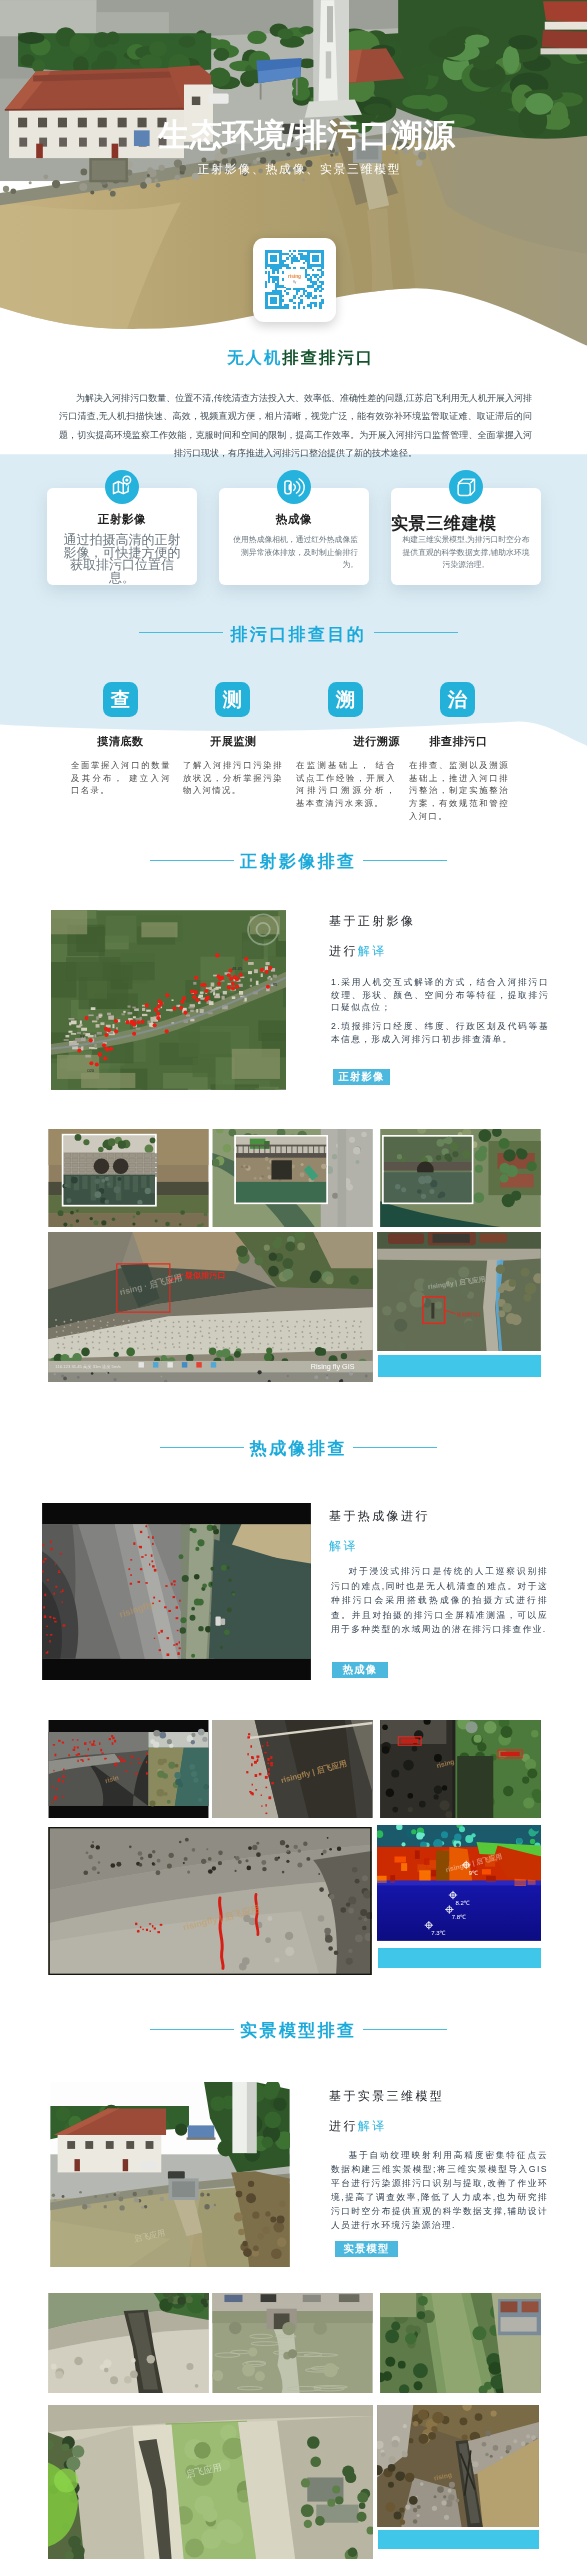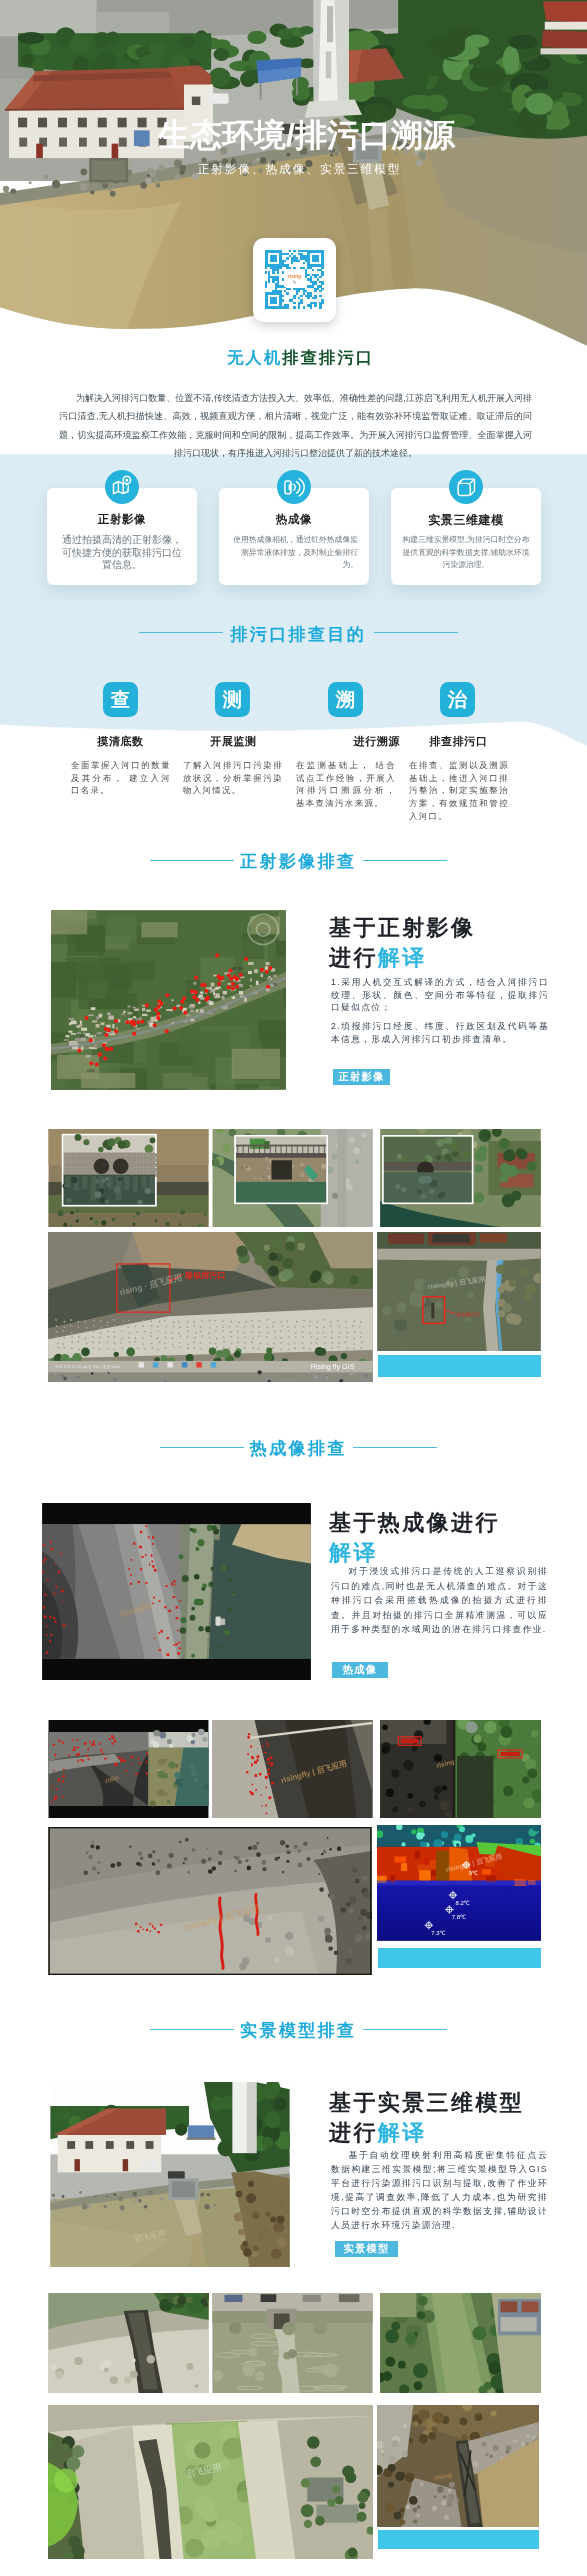--- a/index.html
+++ b/index.html
@@ -1,21 +1,21 @@
 <!DOCTYPE html>
 <html lang="zh" style="font-size:9.7px"><head>
 <meta charset="utf-8">
 <style>
 html,body{margin:0;padding:0;background:#fff}
 body{width:587px;height:2576px;position:relative;font-family:"Liberation Sans",sans-serif;overflow:hidden}
 .abs{position:absolute}
 .sechead{position:absolute;width:587px;text-align:center;font-size:17px;font-weight:bold;color:#1caadb;letter-spacing:2.4px}
 .dash{position:absolute;height:1.2px;background:#49bce0}
 .tag{position:absolute;background:#4db8dd;color:#fff;font-size:10.3px;font-weight:bold;text-align:center;letter-spacing:1.2px}
-.bigtitle{position:absolute;font-size:22px;font-weight:bold;color:#20242a;letter-spacing:2.4px}
+.bigtitle{position:absolute;font-size:12px;font-weight:normal;color:#20242a;letter-spacing:2.4px}
 .bodytext{position:absolute;color:#2f3e4e;font-size:8.7px;text-align:justify;letter-spacing:1.4px}
 </style>
 </head>
 <body>
 
 <svg class="abs" style="left:0;top:430" width="587" height="320" viewBox="0 0 973 530">
 <path fill="#dcecf5" d="M0,40 H973 V523 C930,505 905,484 860,483 C700,490 500,502 300,498 C180,496 60,492 0,488 Z"></path>
 </svg>
 
 <svg class="abs" style="left:0;top:0" width="587" height="347" viewBox="0 0 973 575">
@@ -505,39 +505,39 @@
     <circle cx="0" cy="0" r="28" fill="#25b2dc"></circle>
     <path d="M-14,-5 L-6,-9 L2,-5.5 L10,-9 L10,7.5 L2,11 L-6,7.5 L-14,11 Z" fill="none" stroke="#fff" stroke-width="2.5" stroke-linejoin="round"></path>
     <line x1="-6" y1="-9" x2="-6" y2="7.5" stroke="#fff" stroke-width="2.5"></line>
     <line x1="2" y1="-5.5" x2="2" y2="11" stroke="#fff" stroke-width="2.5"></line>
     <polygon points="3.5,-7 12.5,-7 8,2.5" fill="#25b2dc"></polygon>
     <polygon points="5,-8 11,-8 8,-1" fill="#fff"></polygon>
     <circle cx="8" cy="-11.5" r="6.2" fill="#25b2dc" stroke="#fff" stroke-width="2.5"></circle>
     <circle cx="8" cy="-11.5" r="2.6" fill="#fff"></circle>
   </svg>
 <div class="abs" style="left:47px;top:512px;width:150px;text-align:center;font-size:11.5px;font-weight:bold;color:#222;letter-spacing:0.6px">正射影像</div>
-<div class="abs" style="left:58px;top:534px;width:128px;text-align:center;font-size:10px;line-height:12.7px;color:#6b7880">通过拍摄高清的正射影像，可快捷方便的获取排污口位置信息。</div>
+<div class="abs" style="left:58px;top:534px;width:128px;text-align:center;font-size:13px;line-height:12.7px;color:#6b7880">通过拍摄高清的正射影像，可快捷方便的获取排污口位置信息。</div>
 <div class="abs" style="left:219px;top:488px;width:150px;height:97px;background:#fff;border-radius:6px;box-shadow:0 6px 14.5px rgba(120,150,160,0.25)"></div>
 <svg class="abs" style="left:277px;top:470px" width="34" height="34" viewBox="-28 -28 56 56">
     <circle cx="0" cy="0" r="28" fill="#25b2dc"></circle>
     <rect x="-15" y="-10" width="10" height="21" rx="3.5" fill="none" stroke="#fff" stroke-width="2.4"></rect>
     <polygon points="-9,-3.5 -4.5,-7.5 -4.5,8 -9,4" fill="#fff"></polygon>
     <path d="M-0.5,-4.5 A6,6 0 0 1 -0.5,5.5" fill="none" stroke="#fff" stroke-width="2.4" stroke-linecap="round"></path>
     <path d="M4,-9 A11,11 0 0 1 4,10" fill="none" stroke="#fff" stroke-width="2.4" stroke-linecap="round"></path>
     <path d="M8.5,-13.5 A16,16 0 0 1 8.5,14.5" fill="none" stroke="#fff" stroke-width="2.4" stroke-linecap="round"></path>
   </svg>
 <div class="abs" style="left:219px;top:512px;width:150px;text-align:center;font-size:11.5px;font-weight:bold;color:#222;letter-spacing:0.6px">热成像</div>
 <div class="abs" style="left:230px;top:534px;width:128px;text-align:right;font-size:7.8px;line-height:12.7px;color:#6b7880">使用热成像相机，通过红外热成像监测异常液体排放，及时制止偷排行为。</div>
 <div class="abs" style="left:391px;top:488px;width:150px;height:97px;background:#fff;border-radius:6px;box-shadow:0 6px 14.5px rgba(120,150,160,0.25)"></div>
 <svg class="abs" style="left:449px;top:470px" width="34" height="34" viewBox="-28 -28 56 56">
     <circle cx="0" cy="0" r="28" fill="#25b2dc"></circle>
     <rect x="-13" y="-6" width="20" height="20" rx="4" fill="none" stroke="#fff" stroke-width="2.4"></rect>
     <path d="M-13,-6 L-5,-13 L14,-13 L7,-6 M14,-13 L14,6 L7,14" fill="none" stroke="#fff" stroke-width="2.4" stroke-linejoin="round"></path>
   </svg>
-<div class="abs" style="left:391px;top:512px;width:150px;text-align:center;font-size:12px;font-weight:bold;color:#222;letter-spacing:0.6px">实景三维建模</div>
+<div class="abs" style="left:391px;top:512px;width:150px;font-size:17px;font-weight:bold;color:#222;letter-spacing:0.6px">实景三维建模</div>
 <div class="abs" style="left:402px;top:534px;width:128px;text-align:center;font-size:7.8px;line-height:12.7px;color:#6b7880">构建三维实景模型,为排污口时空分布提供直观的科学数据支撑,辅助水环境污染源治理。</div>
 
 <div class="sechead" style="top:623px;left:4.8px">排污口排查目的</div>
 <div class="dash" style="left:139px;top:632px;width:84px"></div>
 <div class="dash" style="left:374px;top:632px;width:84px"></div>
 
 <div class="abs" style="left:103px;top:682px;width:35px;height:35px;background:#23b1da;border-radius:8.4px;color:#fff;font-size:19.3px;font-weight:bold;text-align:center;line-height:35px">查</div>
 <div class="abs" style="left:66px;top:734px;width:109px;text-align:center;font-size:11px;font-weight:bold;color:#222;letter-spacing:0.6px">摸清底数</div>
 <div class="abs" style="left:71px;top:759px;width:100px;font-size:8.4px;letter-spacing:1.4px;line-height:12.7px;color:#4a4a4a;text-align:justify">全面掌握入河口的数量及其分布， 建立入河口名录。</div>
 <div class="abs" style="left:215px;top:682px;width:35px;height:35px;background:#23b1da;border-radius:8.4px;color:#fff;font-size:19.3px;font-weight:bold;text-align:center;line-height:35px">测</div>

